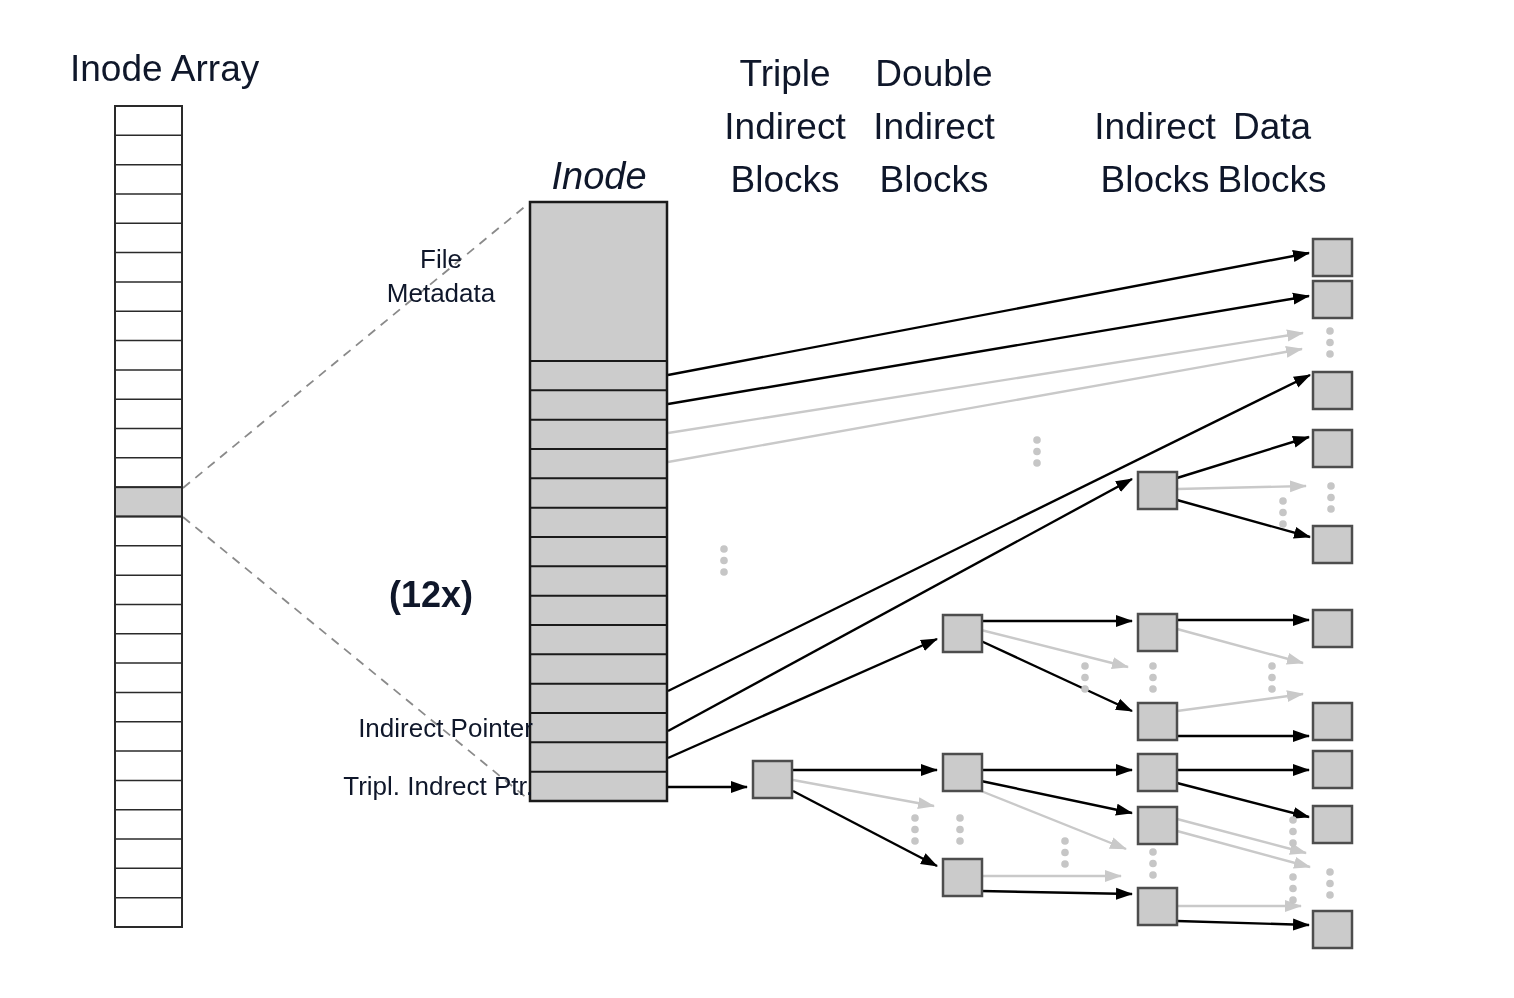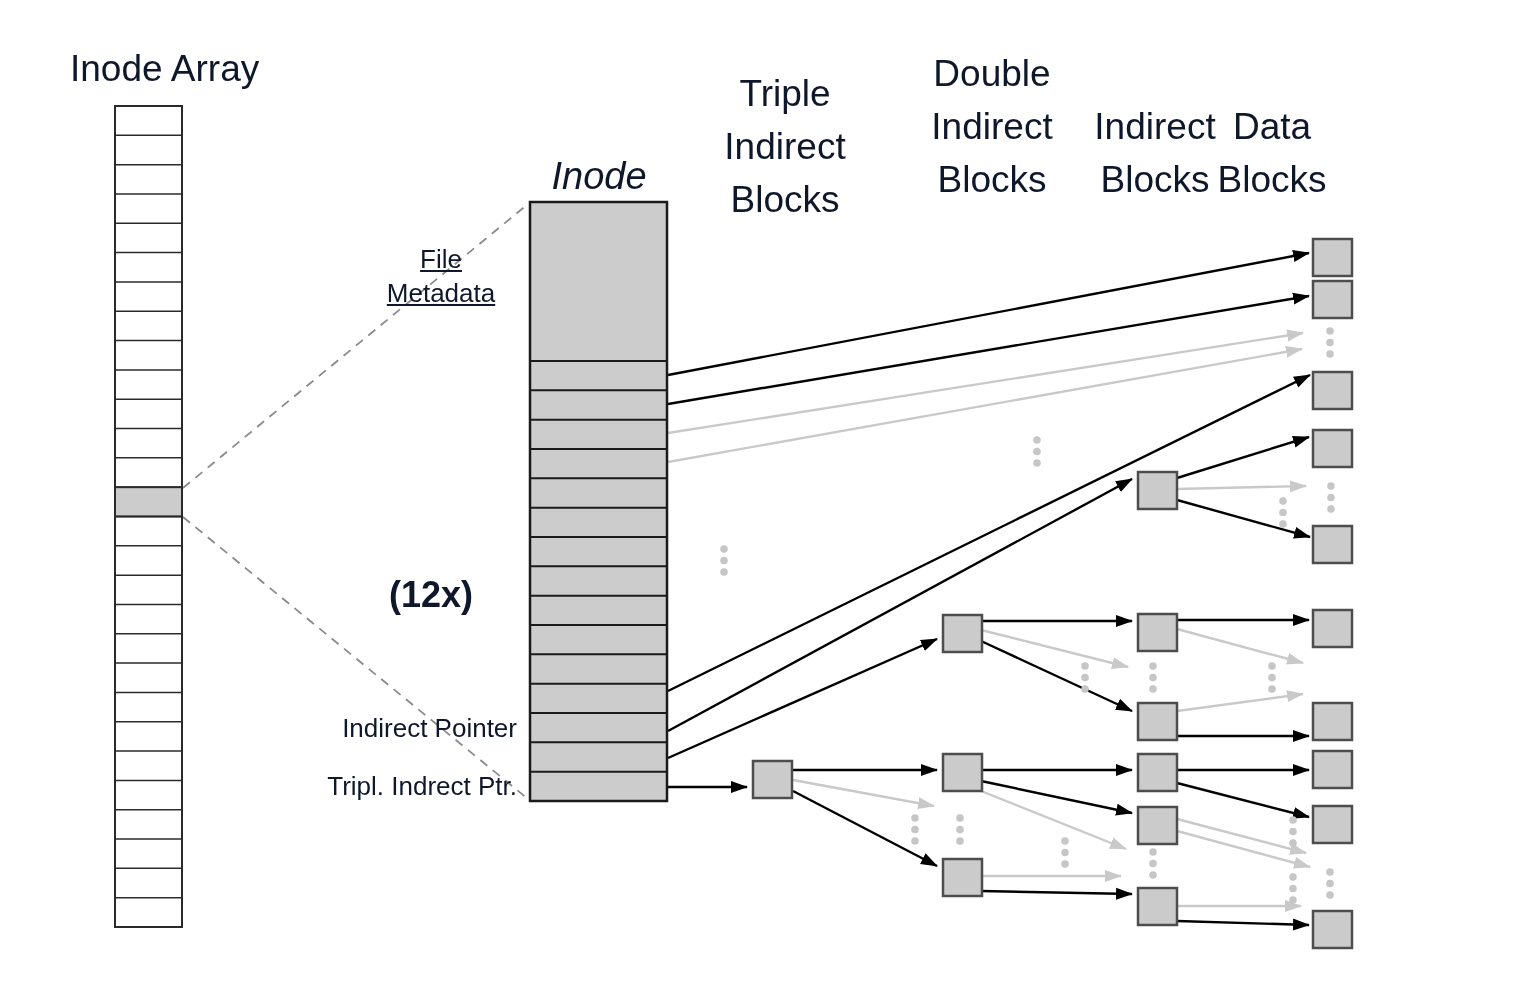--- a/index.html
+++ b/index.html
@@ -1,34 +1,34 @@
 <!DOCTYPE html>
 <html><head>
 <meta charset="utf-8">
 <style>
   html,body{margin:0;padding:0;background:#fff;}
   body{width:1514px;height:998px;position:relative;overflow:hidden;
        font-family:"Liberation Sans",sans-serif;color:#000;}
   .stage{position:absolute;inset:0;}
   svg{position:absolute;left:0;top:0;}
   .lbl{position:absolute;color:#0f172a;}
-  .multi{white-space:pre-line;text-decoration:underline;}
+  .multi{white-space:pre-line;}
   .title{left:70px;top:48px;font-size:37px;}
   .hdr{font-size:37px;line-height:53px;text-align:center;width:300px;white-space:pre-line;}
   .hdr-inode{left:499px;top:156px;width:200px;text-align:center;font-size:38px;line-height:40px;font-style:italic;}
-  .hdr-triple{left:635px;top:47px;margin-top:20px;}
-  .hdr-double{left:842px;top:47px;}
+  .hdr-triple{left:635px;top:47px;}
+  .hdr-double{left:784px;top:47px;}
   .hdr-indirect{left:1005px;top:100px;}
   .hdr-data{left:1122px;top:100px;}
   .small{font-size:26px;line-height:34px;}
   .ctr{text-align:center;width:220px;}
   .lab-meta{left:331px;top:242px;}
   .lab-direct{left:326px;top:496px;}
   .lab-count{left:321px;top:580px;font-size:36px;font-weight:bold;text-align:center;width:220px;line-height:30px;}
-  .rt{left:237px;width:280px;text-align:right;line-height:30px;}
+  .rt{left:253px;width:280px;text-align:right;line-height:30px;}
   .lab-ind{top:713px;}
   .lab-dbl{top:741px;}
   .lab-tri{top:771px;}
 </style>
 </head>
 <body>
 
 <div class="stage">
   <svg id="diagram-svg" width="1514" height="998">
       <defs>

